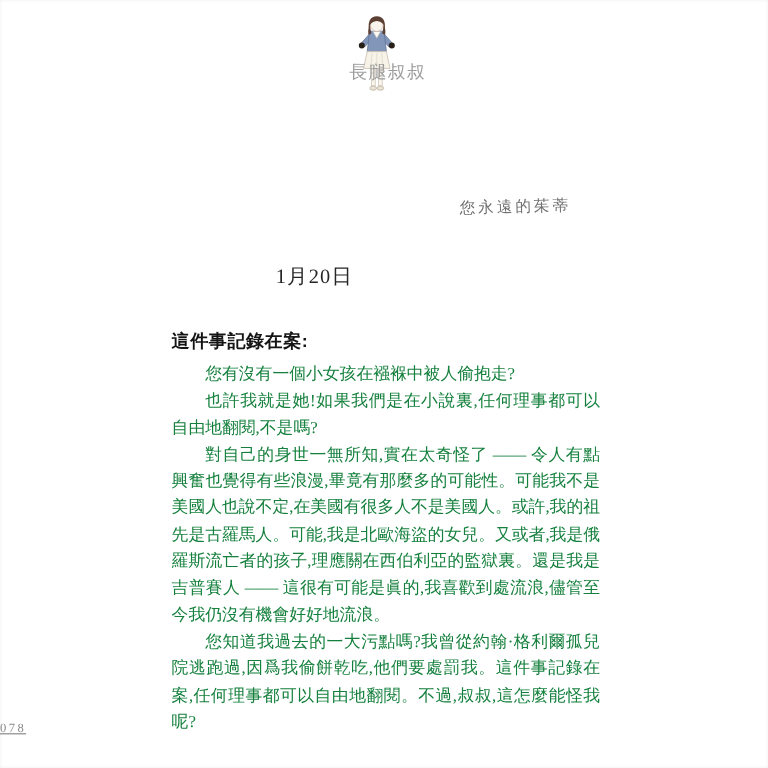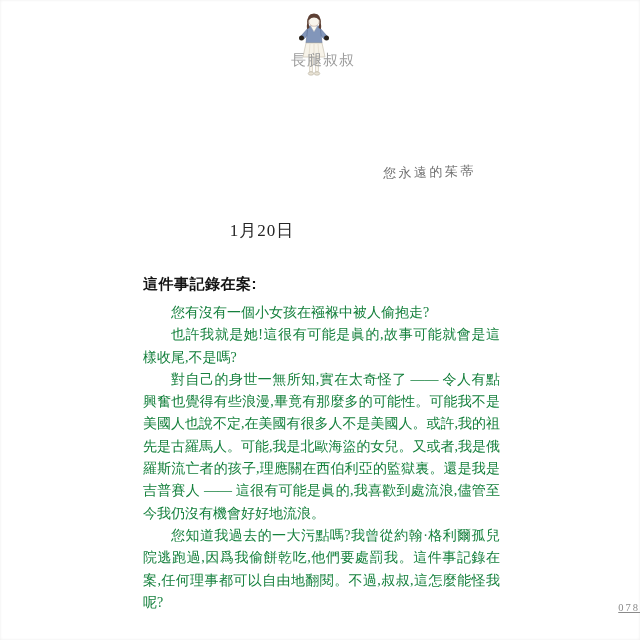--- a/index.html
+++ b/index.html
@@ -57,21 +57,21 @@
     font-size:14px;line-height:22.3px;color:#15803d;
     text-align:justify;
   }
   .letter-body p{
     margin:0;text-indent:2em;
     overflow-wrap:break-word;
   }
   
   .page-number{
     position:absolute;left:0;top:602px;width:640px;
-    text-align:right;font-size:10.5px;color:#8a8a8a;
+    text-align:left;font-size:10.5px;color:#8a8a8a;
     letter-spacing:2px;
     text-decoration:underline;
   }
 </style>
 </head>
 <body>
 
 <div class="page">
 
   <div class="illustration">
@@ -107,20 +107,20 @@
 
 
   <div class="signature">您永遠的茱蒂</div>
 
   <div class="letter-date">1月20日</div>
 
   <div class="salutation">這件事記錄在案:</div>
 
   <div class="letter-body">
       <p>您有沒有一個小女孩在襁褓中被人偷抱走?</p>
-      <p>也許我就是她!這很有可能是眞的,故事可能就會是這樣收尾,不是嗎?</p>
+      <p>也許我就是她!如果我們是在小說裏,任何理事都可以自由地翻閱,不是嗎?</p>
       <p>對自己的身世一無所知,實在太奇怪了 —— 令人有點興奮也覺得有些浪漫,畢竟有那麼多的可能性。可能我不是美國人也說不定,在美國有很多人不是美國人。或許,我的祖先是古羅馬人。可能,我是北歐海盜的女兒。又或者,我是俄羅斯流亡者的孩子,理應關在西伯利亞的監獄裏。還是我是吉普賽人 —— 這很有可能是眞的,我喜歡到處流浪,儘管至今我仍沒有機會好好地流浪。</p>
       <p>您知道我過去的一大污點嗎?我曾從約翰·格利爾孤兒院逃跑過,因爲我偷餅乾吃,他們要處罰我。這件事記錄在案,任何理事都可以自由地翻閱。不過,叔叔,這怎麼能怪我呢?</p>
     </div>
 
   <div class="page-number">078</div>
 
 </div>
 
 </body></html>

